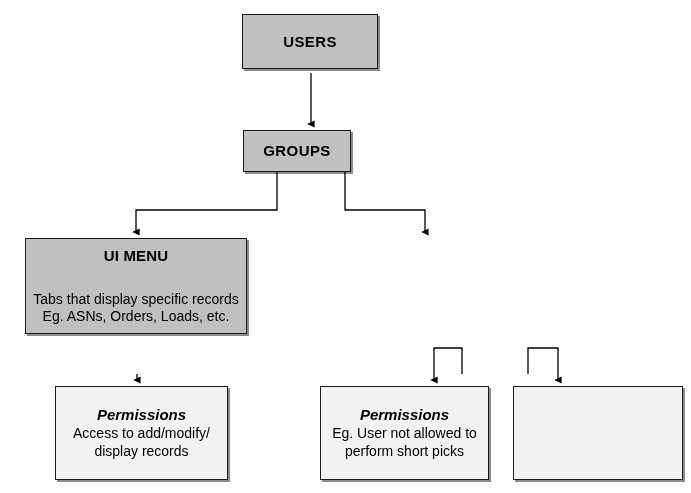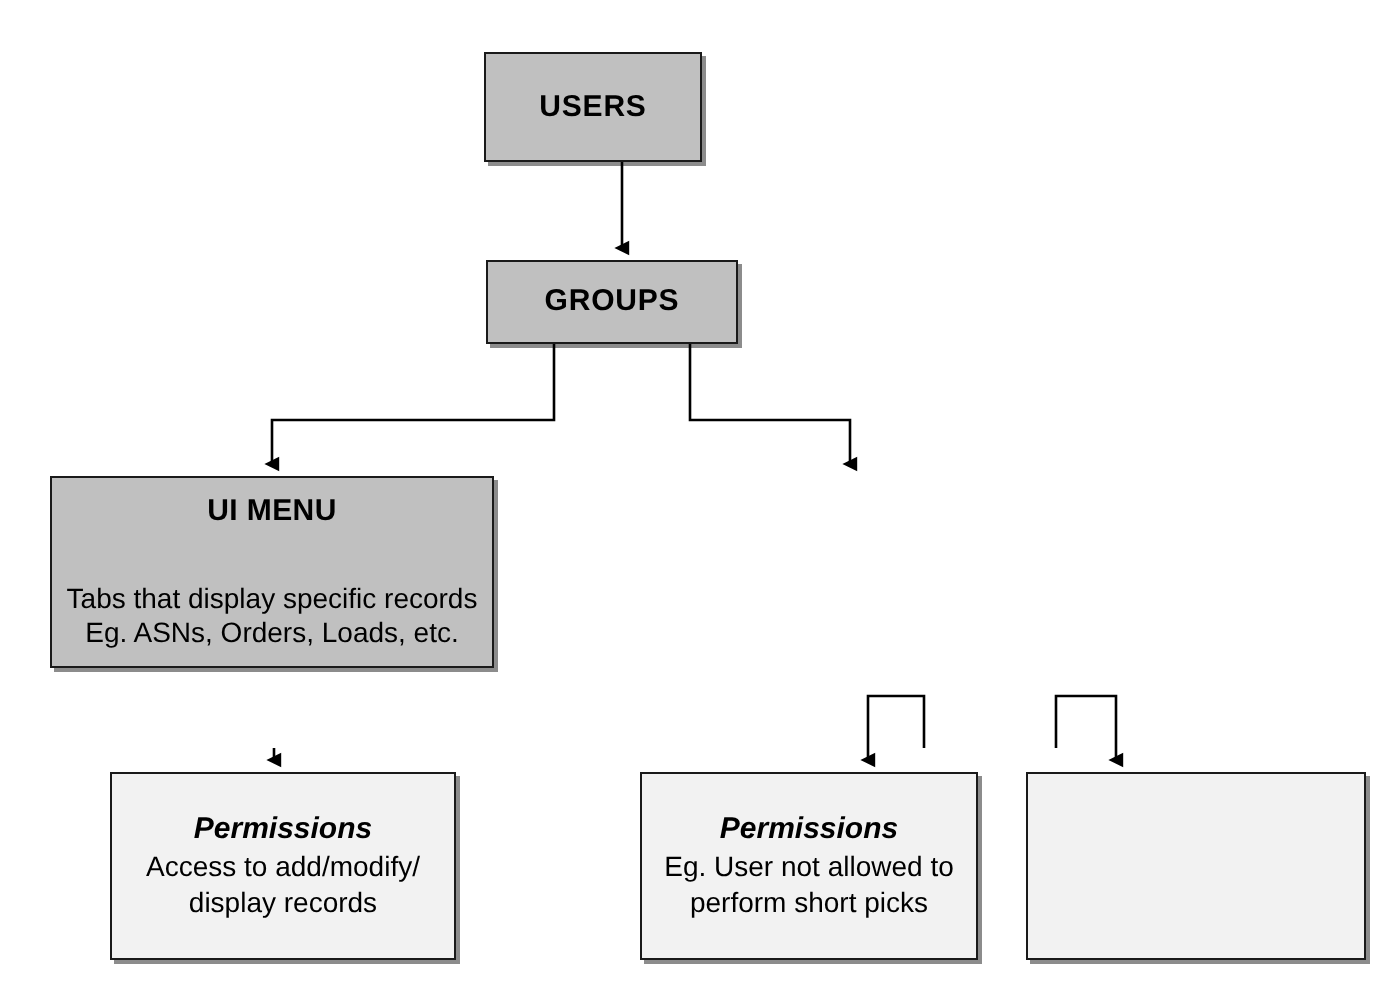--- a/index.html
+++ b/index.html
@@ -102,25 +102,25 @@
 
     <g>
       <path d="M462,374 L462,348 L434,348 L434,380" stroke="#000000" stroke-width="1.3" fill="none" marker-end="url(#arrowhead)"></path>
     </g>
 
     <g>
       <path d="M528,374 L528,348 L558,348 L558,380" stroke="#000000" stroke-width="1.3" fill="none" marker-end="url(#arrowhead)"></path>
     </g>
   </svg>
 
-  <div class="node shaded" style="left:242px; top:26px; width:109px; height:55px;">
+  <div class="node shaded" style="left:242px; top:14px; width:136px; height:55px;">
     <div class="title-big">USERS</div>
   </div>
 
-  <div class="node shaded" style="left:243px; top:130px; width:126px; height:42px;">
+  <div class="node shaded" style="left:243px; top:130px; width:108px; height:42px;">
     <div class="title-big">GROUPS</div>
   </div>
 
   <div class="node shaded" style="left:25px; top:238px; width:222px; height:96px;gap:26px;">
     <div class="title-plain">UI MENU</div>
     <div class="desc">Tabs that display specific records
 Eg. ASNs, Orders, Loads, etc.</div>
   </div>
 
 

